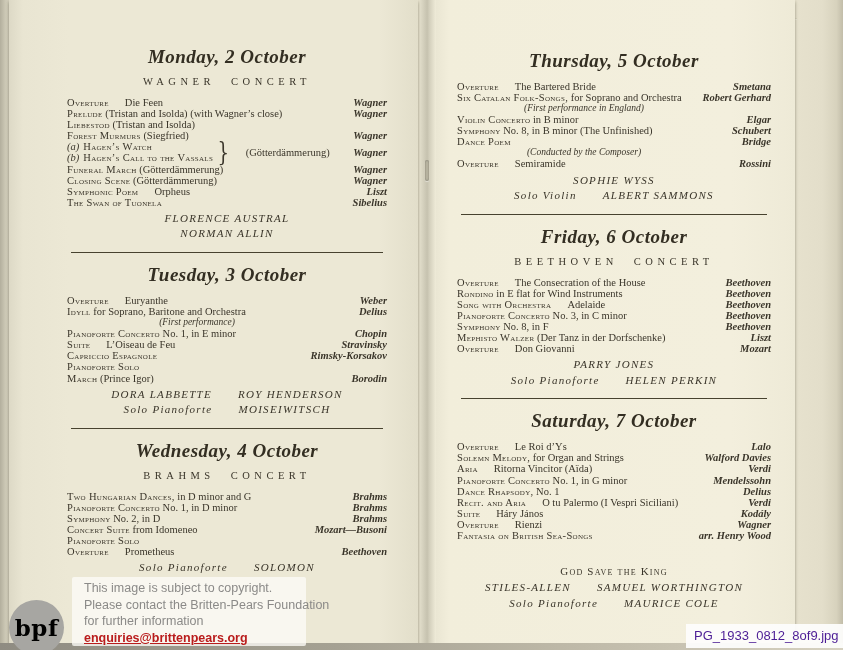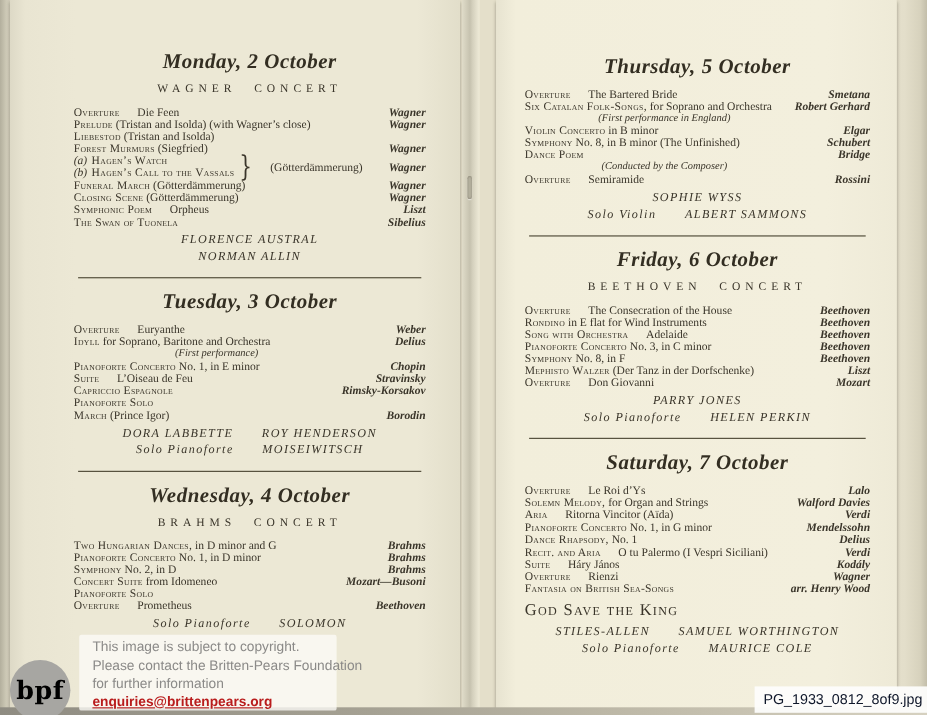--- a/index.html
+++ b/index.html
@@ -9,21 +9,21 @@
     font-family:"Liberation Serif",serif;
     color:#3a352a;
   }
   
   .page{position:absolute;top:0;height:644px;box-shadow:0 2px 3px rgba(60,55,40,.45);}
   .page.left{
     left:9px;width:409px;
     background:linear-gradient(90deg,#ddd9c6 0,#e9e5d2 14px,#ece8d5 60px,#ece8d5 370px,#e2deca 100%);
   }
   .page.right{
-    left:451px;width:364px;
+    left:431px;width:364px;
     background:linear-gradient(90deg,#e7e3d0 0,#f2eedb 18px,#f3efdd 300px,#eeead7 100%);
   }
   .left-edge{position:absolute;left:0;top:0;width:16px;height:644px;
     background:linear-gradient(90deg,#b3af9d 0,#cfcbb8 6px,#d9d5c2 100%);}
   .fold{position:absolute;left:420px;top:0;width:16px;height:644px;
     background:linear-gradient(90deg,#e0dcc9 0,#c6c2af 45%,#d4d0bd 60%,#efebd8 100%);}
   .staple{position:absolute;left:425px;top:160px;width:4px;height:21px;border-radius:2px;
     background:#b9b5a3;box-shadow:0 0 2px rgba(70,65,50,.6) inset,0 1px 1px rgba(255,255,255,.5);}
   .right-cover{position:absolute;left:797px;top:0;width:46px;height:644px;
     background:linear-gradient(90deg,#e6e1cd 0,#e3decA 55%,#d7d2bd 86%,#c2bda9 100%);}
@@ -57,41 +57,41 @@
   .note{text-align:center;font:italic 400 9.5px/11px "Liberation Serif",serif;padding-right:60px;}
   
   .item-row.group{align-items:center;}
   .group-lines{flex:0 0 auto;}
   .group-lines .gline{line-height:11.1px;white-space:nowrap;}
   .pre{font-style:italic;margin-right:4px;}
   .brace{font:300 26px/20px "DejaVu Serif",serif;transform:scaleX(.7);margin-left:2px;color:#3a352a;}
   .group-mid{margin-left:14px;}
   .item-row.group .composer{margin-left:auto;}
   
-  .anthem{margin-top:6px;text-align:left;font-variant-caps:small-caps;
-    font-size:15px;letter-spacing:1.2px;}
+  .anthem{margin-top:24px;text-align:center;font-variant-caps:small-caps;
+    font-size:11px;letter-spacing:1.2px;}
   .performers{margin-top:3px;text-align:center;}
   .perf-line{font:italic 400 11px/15.5px "Liberation Serif",serif;letter-spacing:1.3px;}
   .perf-part + .perf-part{margin-left:26px;margin-top:20px;}
   .rule{border:0;border-top:1px solid #47422f;margin:10px 4px 11px;}
 
   
   .overlay-box{position:absolute;left:72px;top:577px;width:234px;height:69px;
     background:rgba(252,251,247,.78);border-radius:2px;}
   .overlay-text{position:absolute;left:84px;top:580px;width:280px;
     font:400 12.5px/16.5px "Liberation Sans",sans-serif;color:#8b8a88;}
   .overlay-text .email{font-weight:700;text-decoration:underline;color:#b91c1c;cursor:pointer;}
   .bpf-circle{position:absolute;left:9px;top:600px;width:55px;height:55px;border-radius:50%;
     background:#a7a6a2;display:flex;align-items:center;justify-content:center;
     font:700 23px "DejaVu Serif",serif;color:#000000;letter-spacing:.5px;}
 
   
   .filelabel{position:absolute;left:686px;top:624px;width:157px;height:24px;
     background:rgba(253,253,252,.94);
-    font:400 13px/24px "Liberation Sans",sans-serif;color:#0f172a;
+    font:400 13px/24px "Liberation Sans",sans-serif;color:#4c1d95;
     padding-left:8px;box-sizing:border-box;white-space:nowrap;}
 </style>
 </head>
 <body>
 
 <div class="left-edge"></div>
 <div class="right-cover"></div>
 <div class="emboss-v"></div>
 <div class="emboss-h"></div>
 

